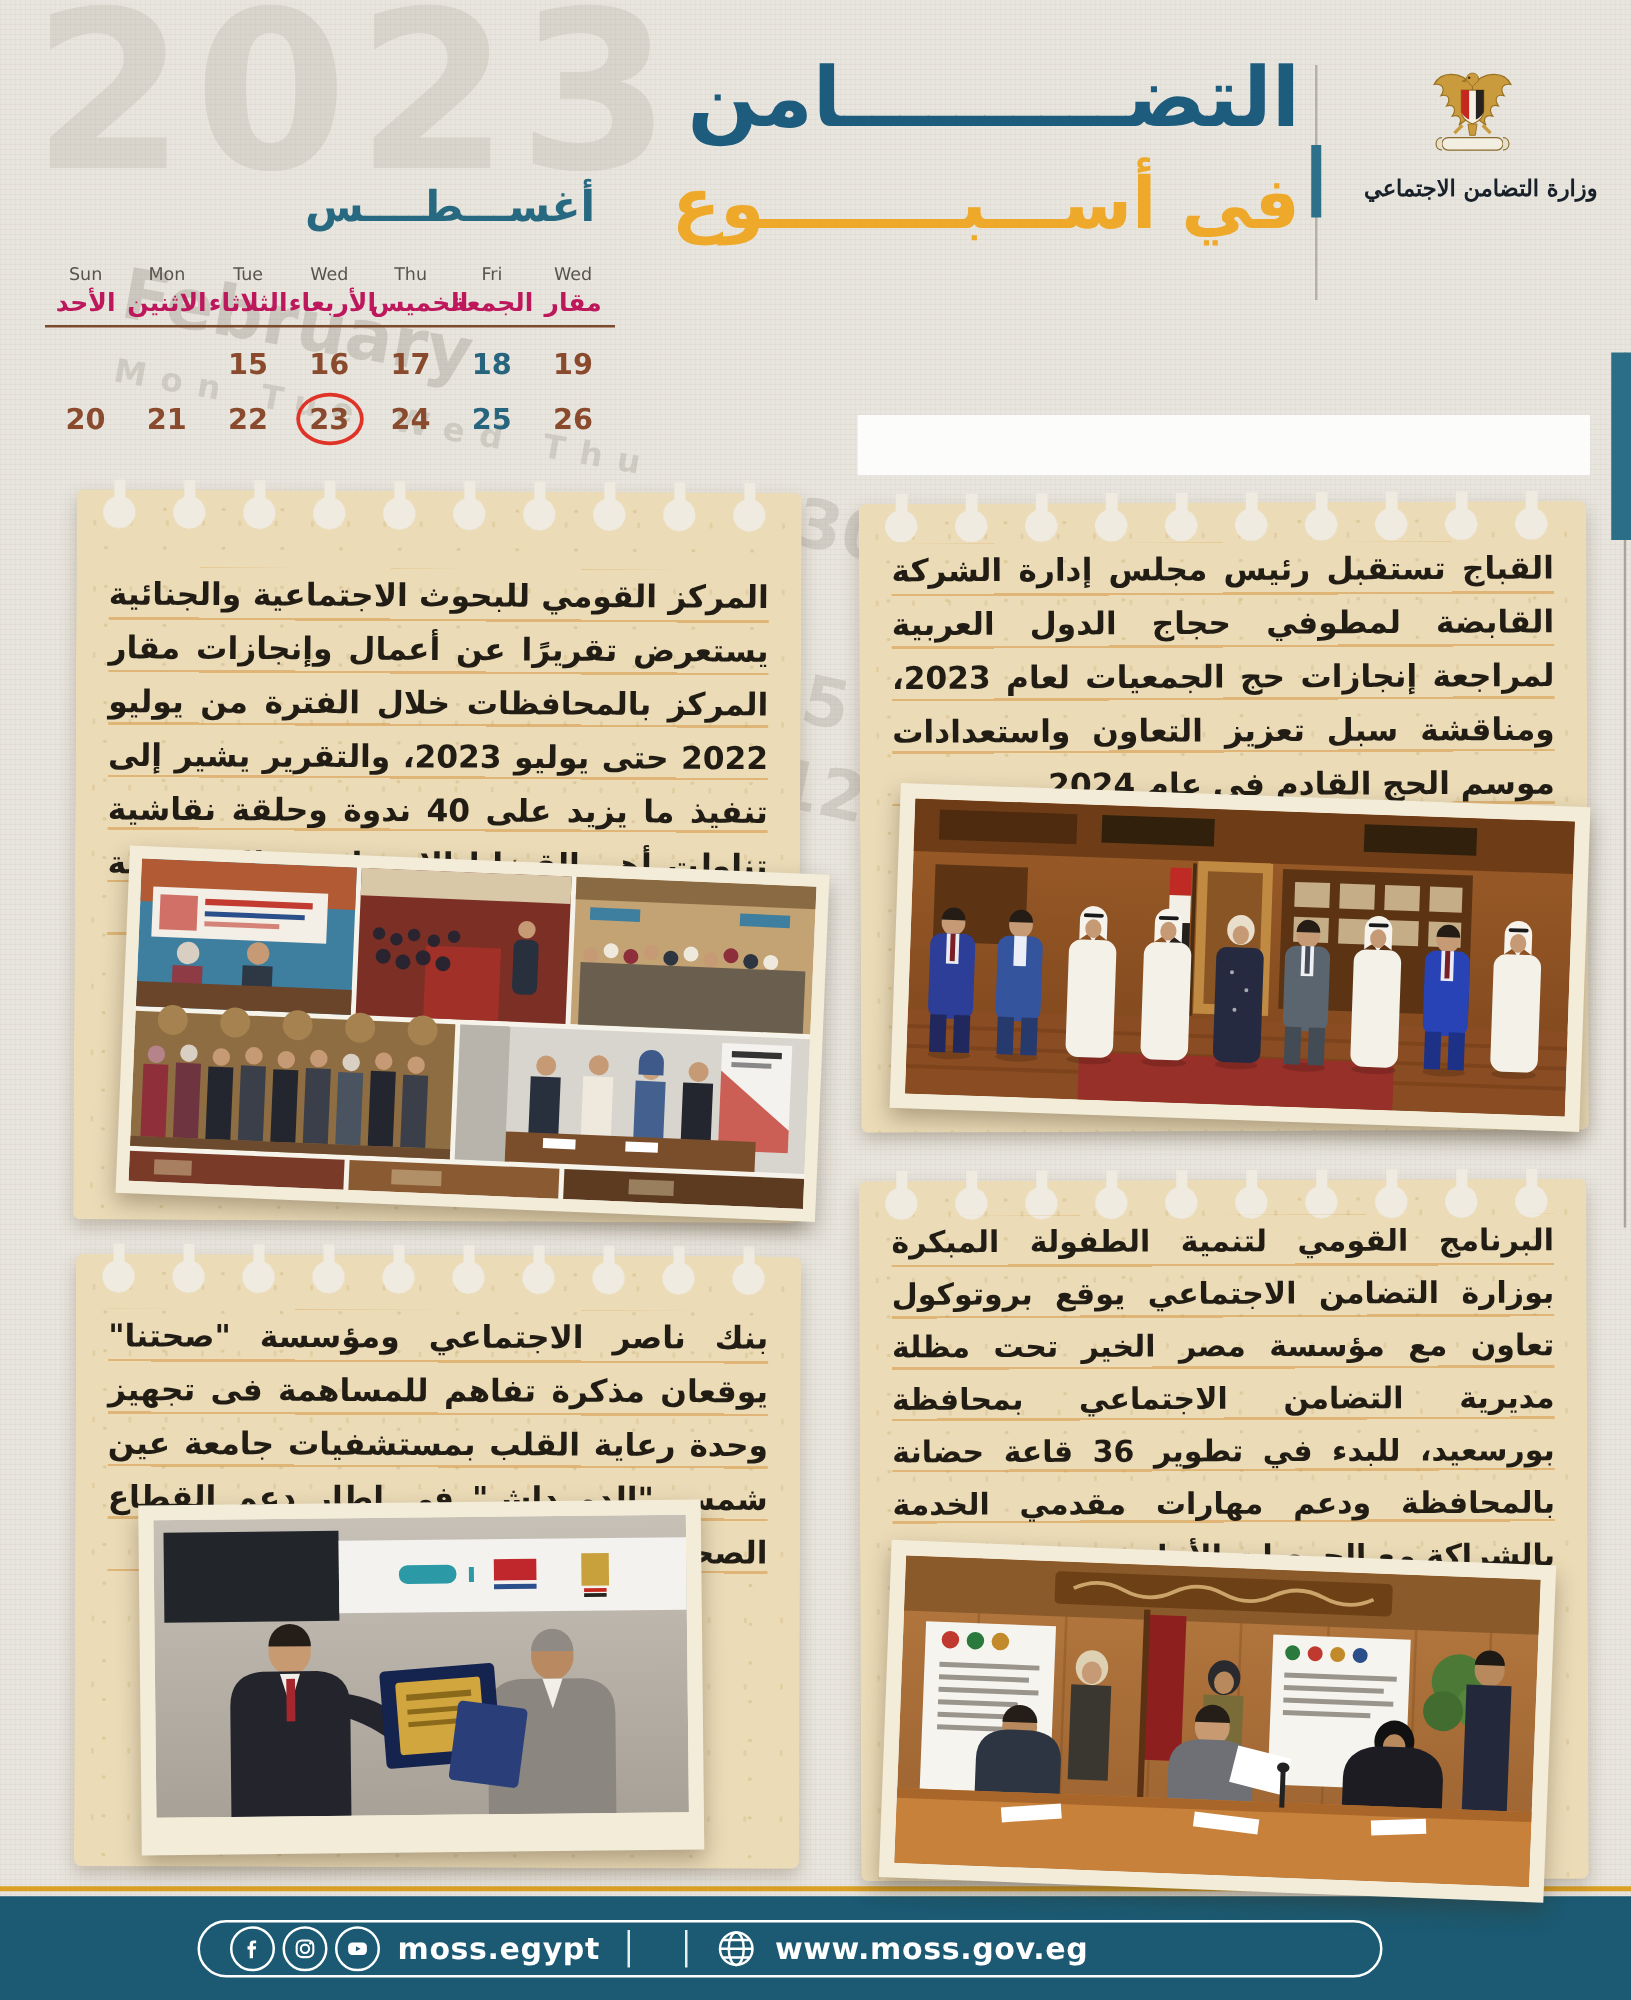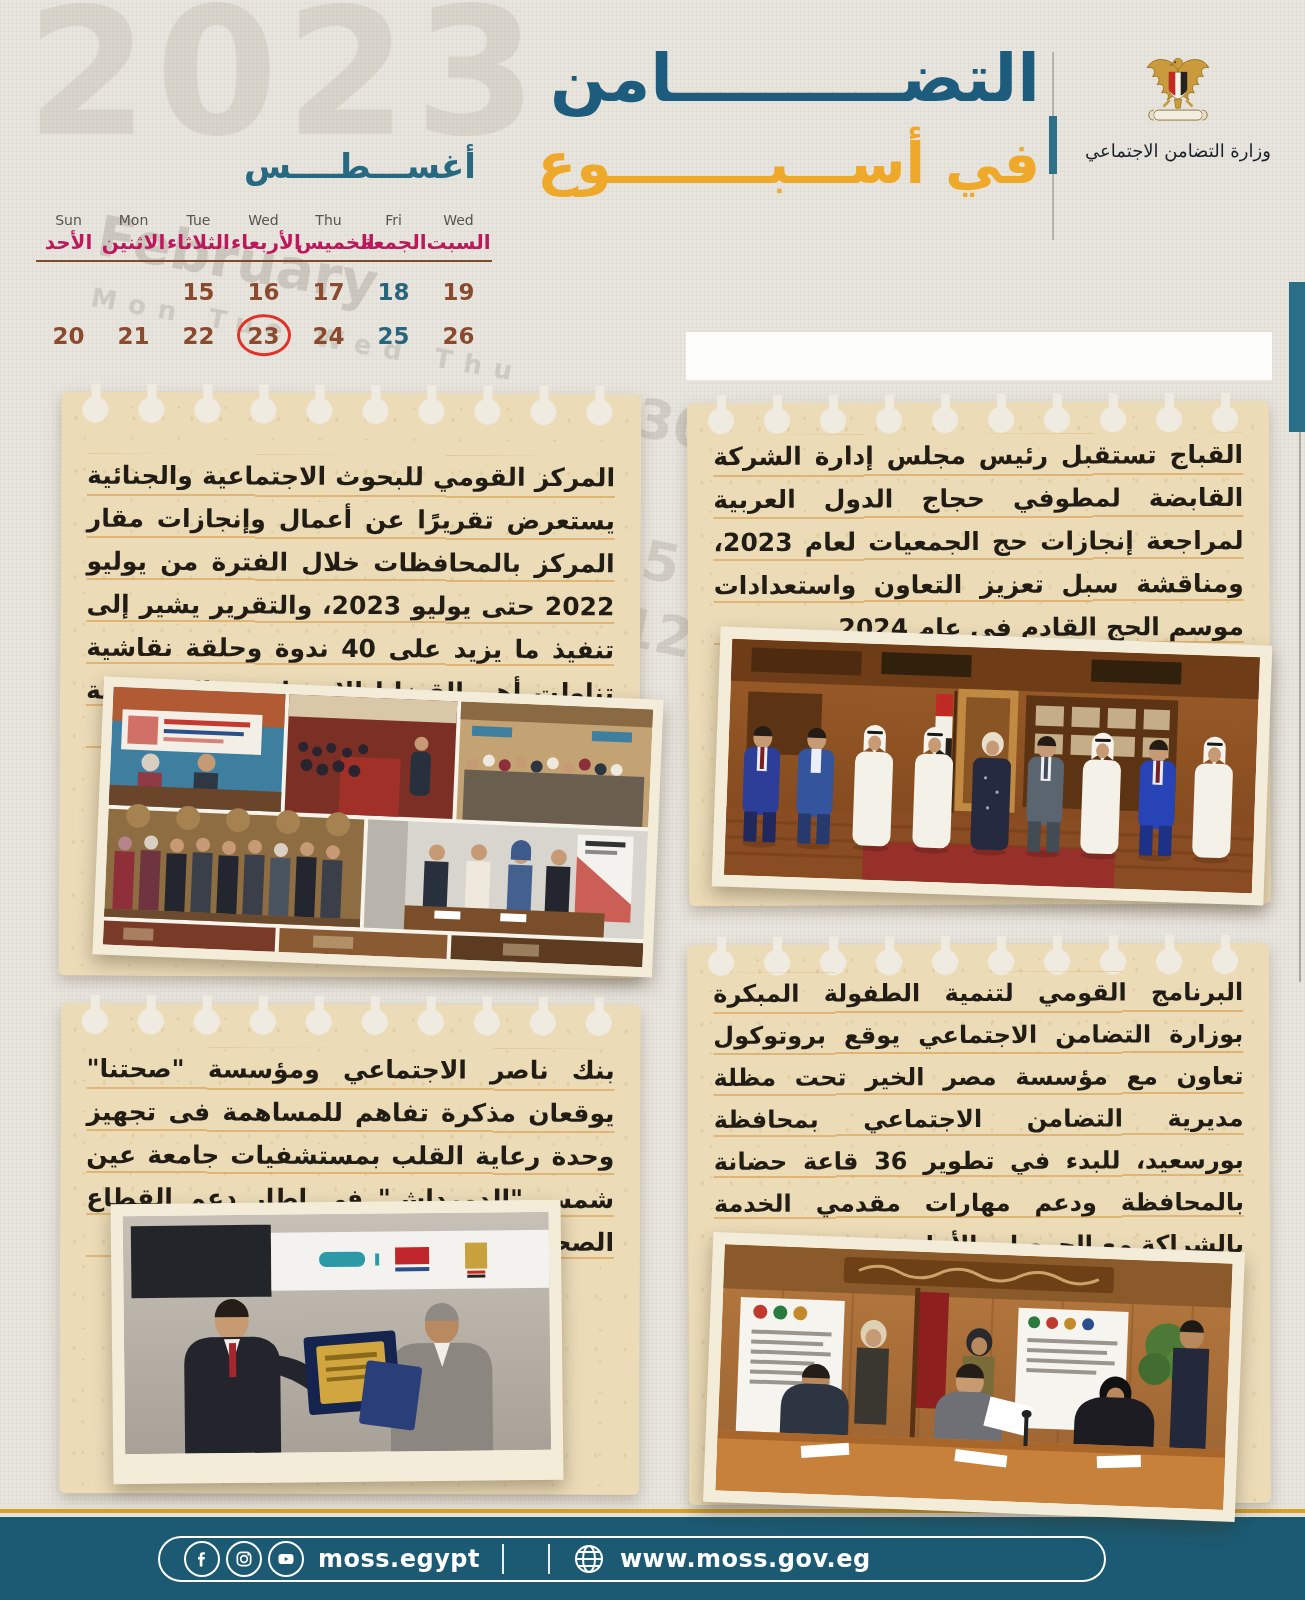--- a/index.html
+++ b/index.html
@@ -35,21 +35,21 @@
   .num.circled::after{content:"";position:absolute;width:48px;height:36px;border:3px solid #e03328;
        border-radius:50%;left:50%;top:50%;transform:translate(-50%,-52%);}
 
   
   .title-1{right:265px;top:40px;font-size:66px;font-weight:800;color:#1e5c7e;direction:rtl;z-index:4;}
   .title-2{right:265px;top:130px;font-size:57px;font-weight:800;color:#efa92a;direction:rtl;z-index:4;}
   .div-line{left:1052px;top:52px;width:2px;height:188px;background:#b5b1a8;z-index:4;}
   .div-accent{left:1049px;top:116px;width:8px;height:58px;background:#2c7089;z-index:5;}
   .brand{left:1078px;top:54px;width:200px;text-align:center;z-index:4;}
   .brand .country{font-size:20px;font-weight:800;color:#101a22;margin-top:2px;direction:rtl;}
-  .brand .ministry{font-family:"DejaVu Serif",serif;font-size:18px;font-weight:400;color:#182129;margin-top:6px;direction:rtl;}
+  .brand .ministry{font-family:"DejaVu Serif",serif;font-size:18px;font-weight:700;color:#182129;margin-top:6px;direction:rtl;text-align:right;}
 
   .right-line{left:1299px;top:282px;width:2px;height:700px;background:#aaa69d;z-index:3;}
   .right-accent{left:1289px;top:282px;width:16px;height:150px;background:#2a6e88;z-index:4;}
 
   
   .headline-band{left:686px;top:332px;width:586px;height:48px;background:#fcfcfa;z-index:14;}
   .headline{right:34px;top:293px;font-size:47px;font-weight:800;color:#1d5b7c;direction:rtl;z-index:15;}
 
   
   .card{position:absolute;background-color:#ebdbb7;border-radius:6px;z-index:20;
@@ -128,21 +128,21 @@
       <div class="cal-day">
           <span class="en">Thu</span>
           <span class="ar">الخميس</span>
         </div>
       <div class="cal-day">
           <span class="en">Fri</span>
           <span class="ar">الجمعة</span>
         </div>
       <div class="cal-day">
           <span class="en">Wed</span>
-          <span class="ar">السبت</span>
+          <span class="ar">مقار</span>
         </div>
     </div>
     <div class="cal-sep"></div>
     <div class="cal-nums">
       <div class="num"></div>
       <div class="num"></div>
       <div class="num">15</div>
       <div class="num">16</div>
       <div class="num">17</div>
       <div class="num fri">18</div>

